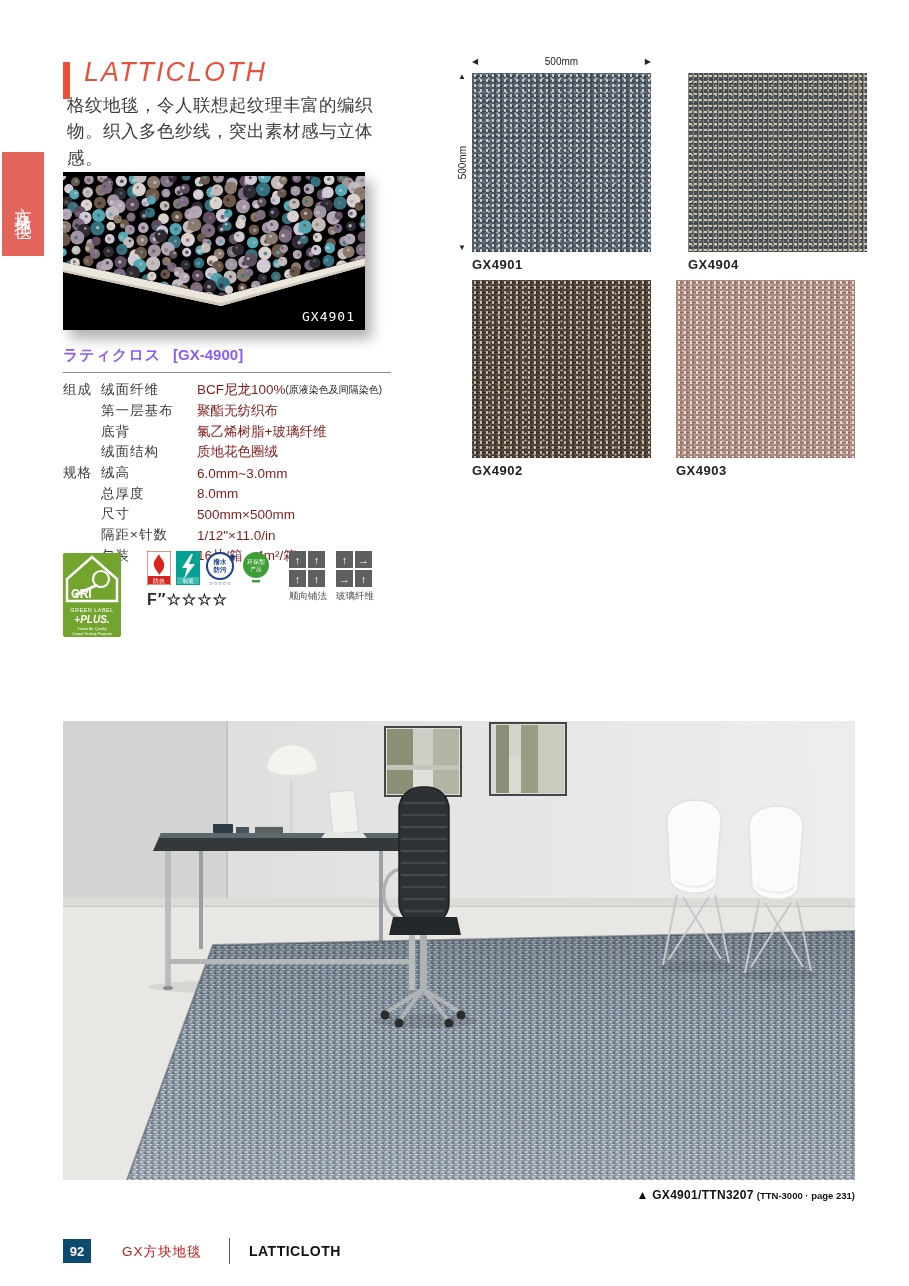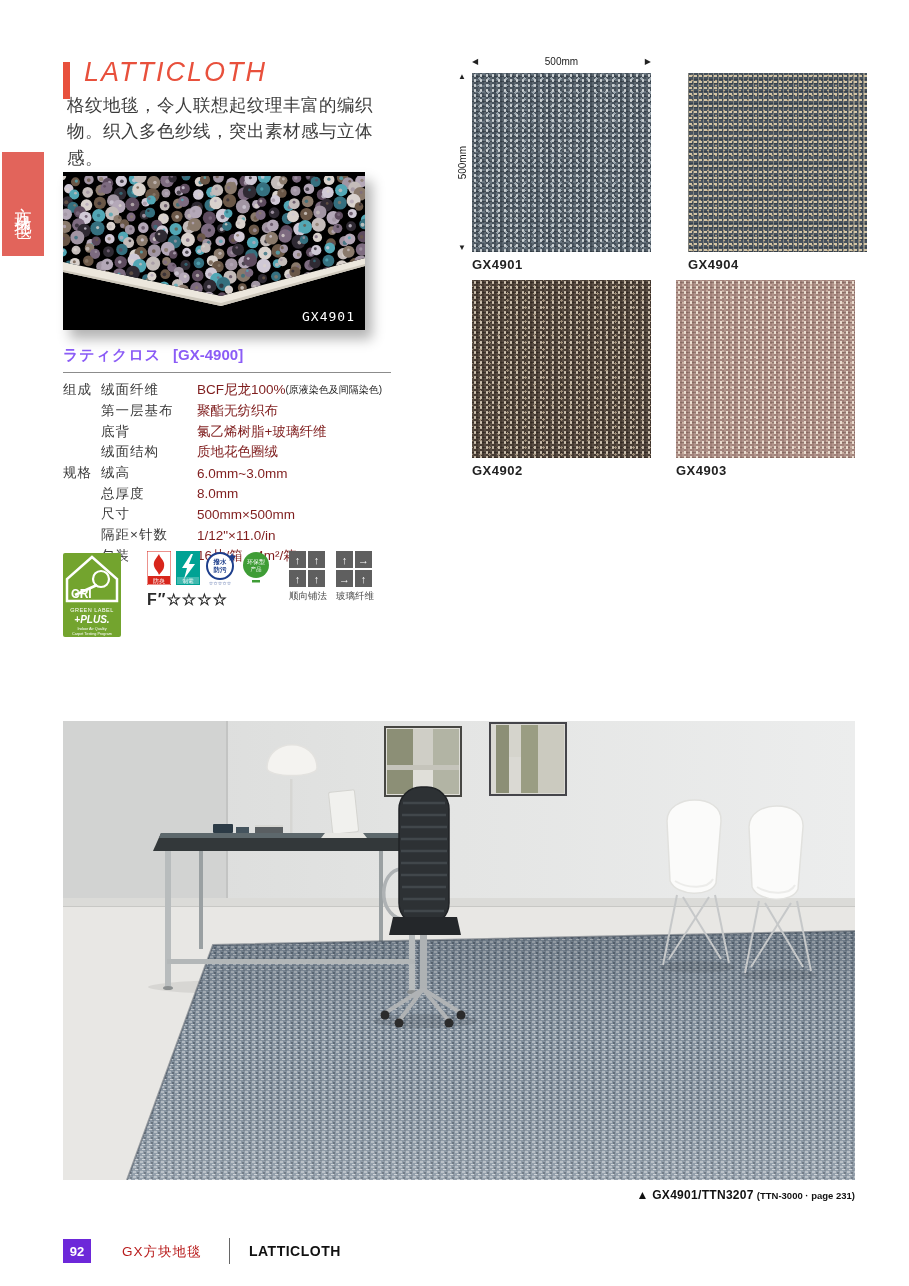--- a/index.html
+++ b/index.html
@@ -79,21 +79,21 @@
   .dim-v .tri{font-size:8px;line-height:1;}
   .dim-v .vtext{writing-mode:vertical-rl;transform:rotate(180deg);font-size:10px;}
 
   
   .room{position:absolute;left:63px;top:721px;width:792px;height:459px;overflow:hidden;background:#e4e5e4;}
   .caption{position:absolute;right:54px;top:1185px;color:#111;}
   .caption .main{font-size:12px;font-weight:bold;letter-spacing:0.3px;}
   .caption .sub{font-size:9.5px;font-weight:bold;margin-left:3px;}
 
   
-  .page-box{position:absolute;left:63px;top:1239px;width:28px;height:24px;background:#6d28d9;color:#fff;
+  .page-box{position:absolute;left:63px;top:1239px;width:28px;height:24px;background:#0c4a6e;color:#fff;
      font-size:13px;font-weight:bold;display:flex;align-items:center;justify-content:center;}
   .f-category{position:absolute;left:122px;top:1243px;font-size:13.5px;color:#b91c1c;letter-spacing:1px;}
   .f-divider{position:absolute;left:229px;top:1238px;width:1px;height:26px;background:#666;}
   .f-series{position:absolute;left:249px;top:1243px;font-size:14px;font-weight:bold;color:#111;letter-spacing:0.5px;}
 </style>
 </head>
 <body>
 
 <div class="page">
 

